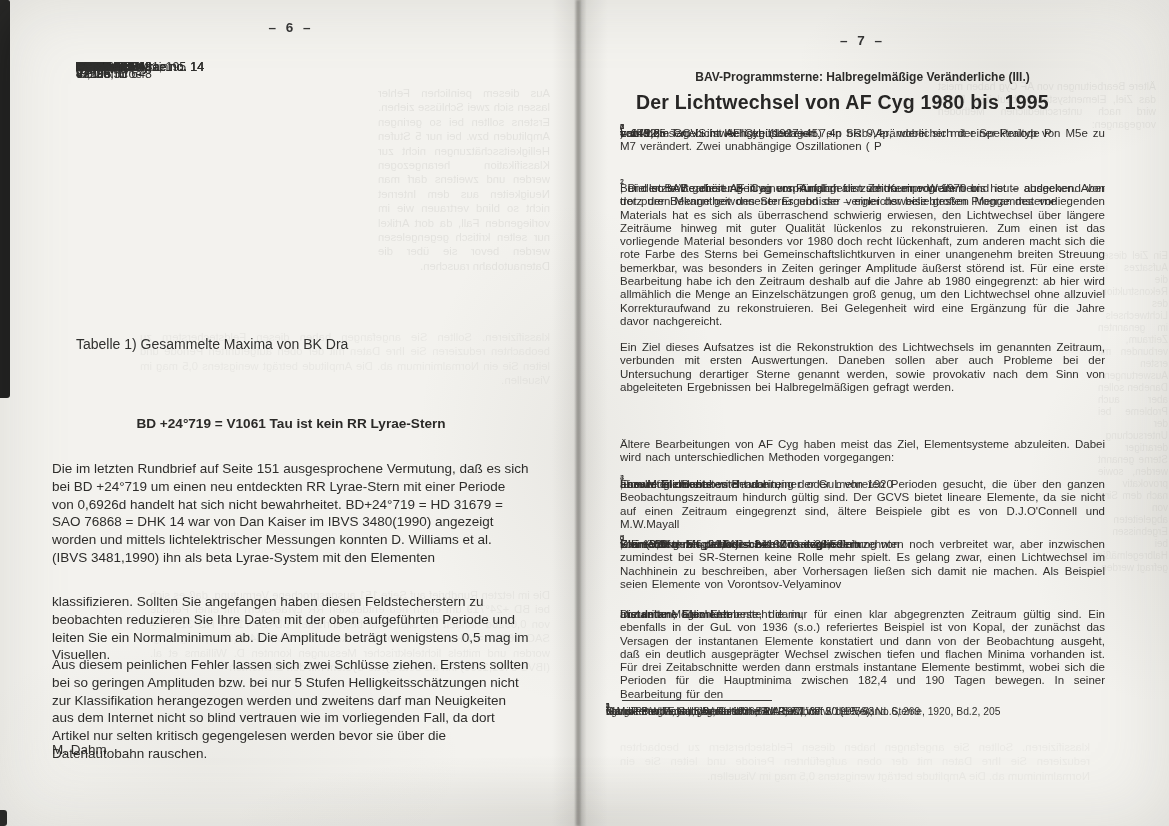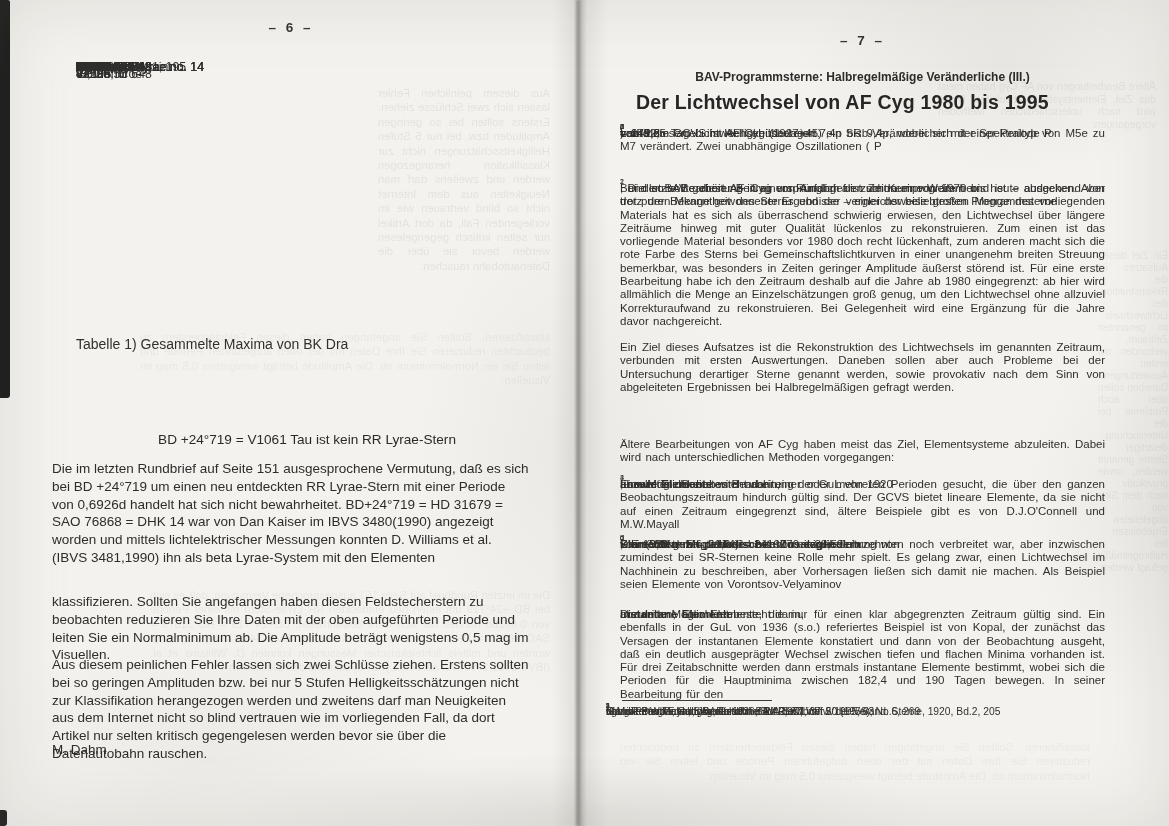--- a/index.html
+++ b/index.html
@@ -37,21 +37,21 @@
     font-size:12.3px;line-height:14.7px;color:#30302e;}
   .maxima-table col.c1{width:79px}.maxima-table col.c2{width:30px}
   .maxima-table col.c3{width:52px}.maxima-table col.c4{width:54px}
   .maxima-table col.c5{width:65px}.maxima-table col.c6{width:140px}
   .maxima-table th,.maxima-table td{padding:0;margin:0;font-weight:normal;text-align:left;vertical-align:top;white-space:nowrap;}
   .maxima-table thead th{padding-bottom:0;}
   .maxima-table tbody tr:first-child td{padding-top:7px;}
   .hdr-sub{display:block;}
   .caption{left:24px;top:336px;font-size:14px;color:#30302e;}
 
-  .l-title{left:0;width:100%;top:416px;margin:16px;text-align:center;font-size:13.6px;font-weight:normal;color:#2b2a28;}
+  .l-title{left:0;width:100%;top:416px;margin:0;text-align:center;font-size:13.6px;font-weight:bold;color:#2b2a28;}
   .l-body{left:0;width:478px;margin:0;font-size:13.5px;line-height:17.8px;color:#2e2d2b;}
   .lp1{top:460px;} .lp2{top:593px;} .lp3{top:656px;}
   .formula{left:0;width:100%;top:563px;text-align:center;font-size:13.5px;}
   .sig{left:0;top:742px;font-size:13.5px;}
 
   
   .kicker{left:0;width:100%;top:70px;text-align:center;font-size:12px;font-weight:bold;color:#2c2b29;}
   .r-title{left:16px;top:91px;margin:0;font-size:19.5px;font-weight:bold;letter-spacing:.2px;color:#272625;}
   .r-body{left:0;width:485px;margin:0;font-size:11.5px;line-height:13.3px;text-align:justify;
     word-spacing:1.1px;color:#312f2d;}

